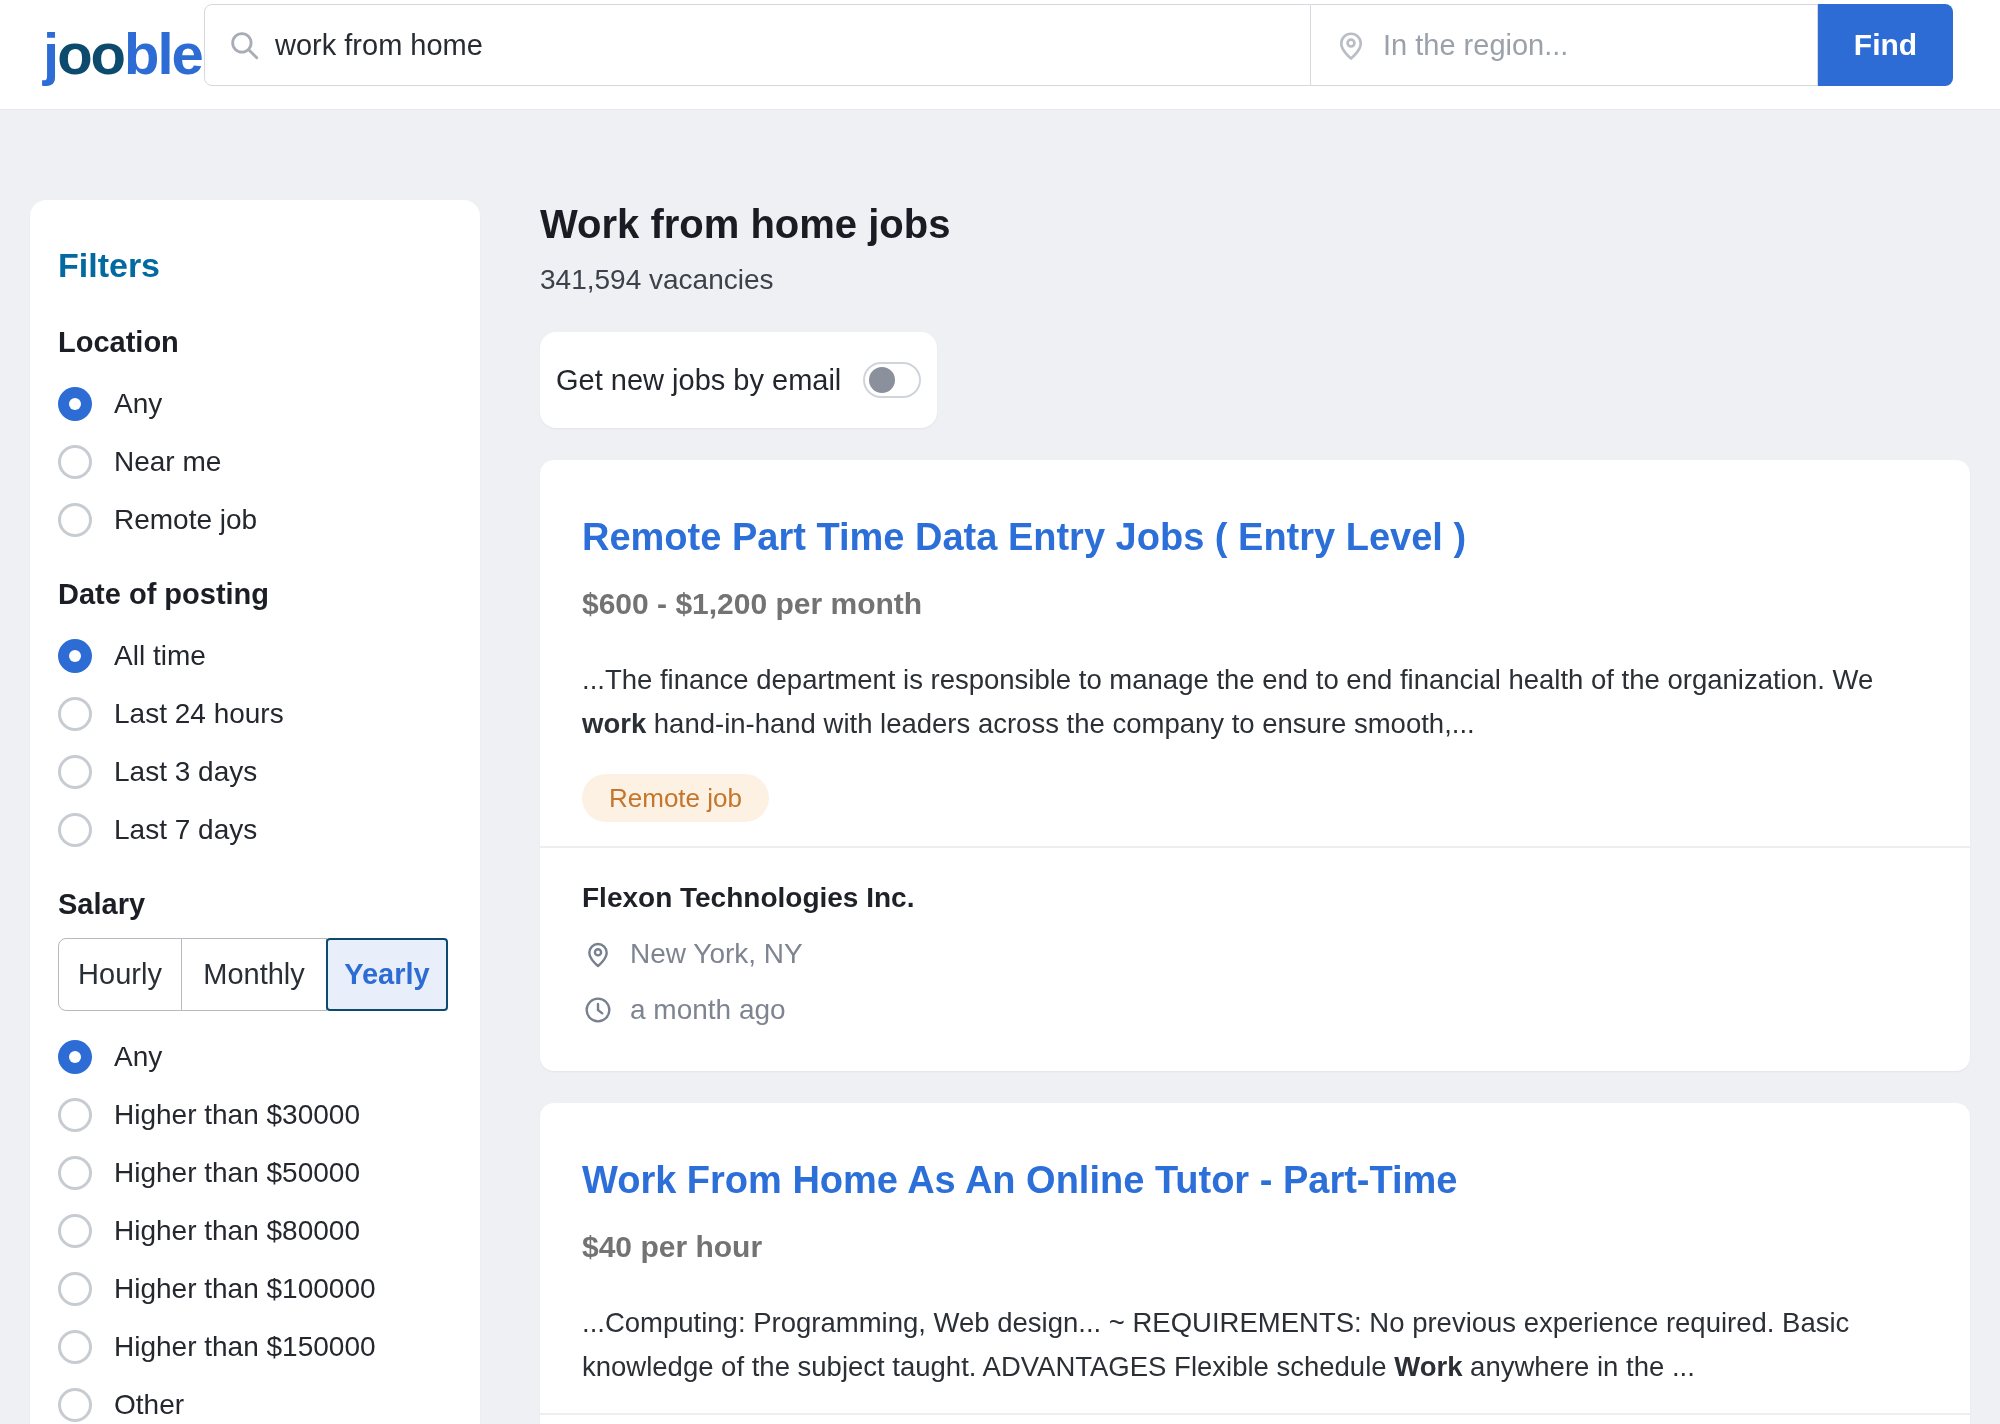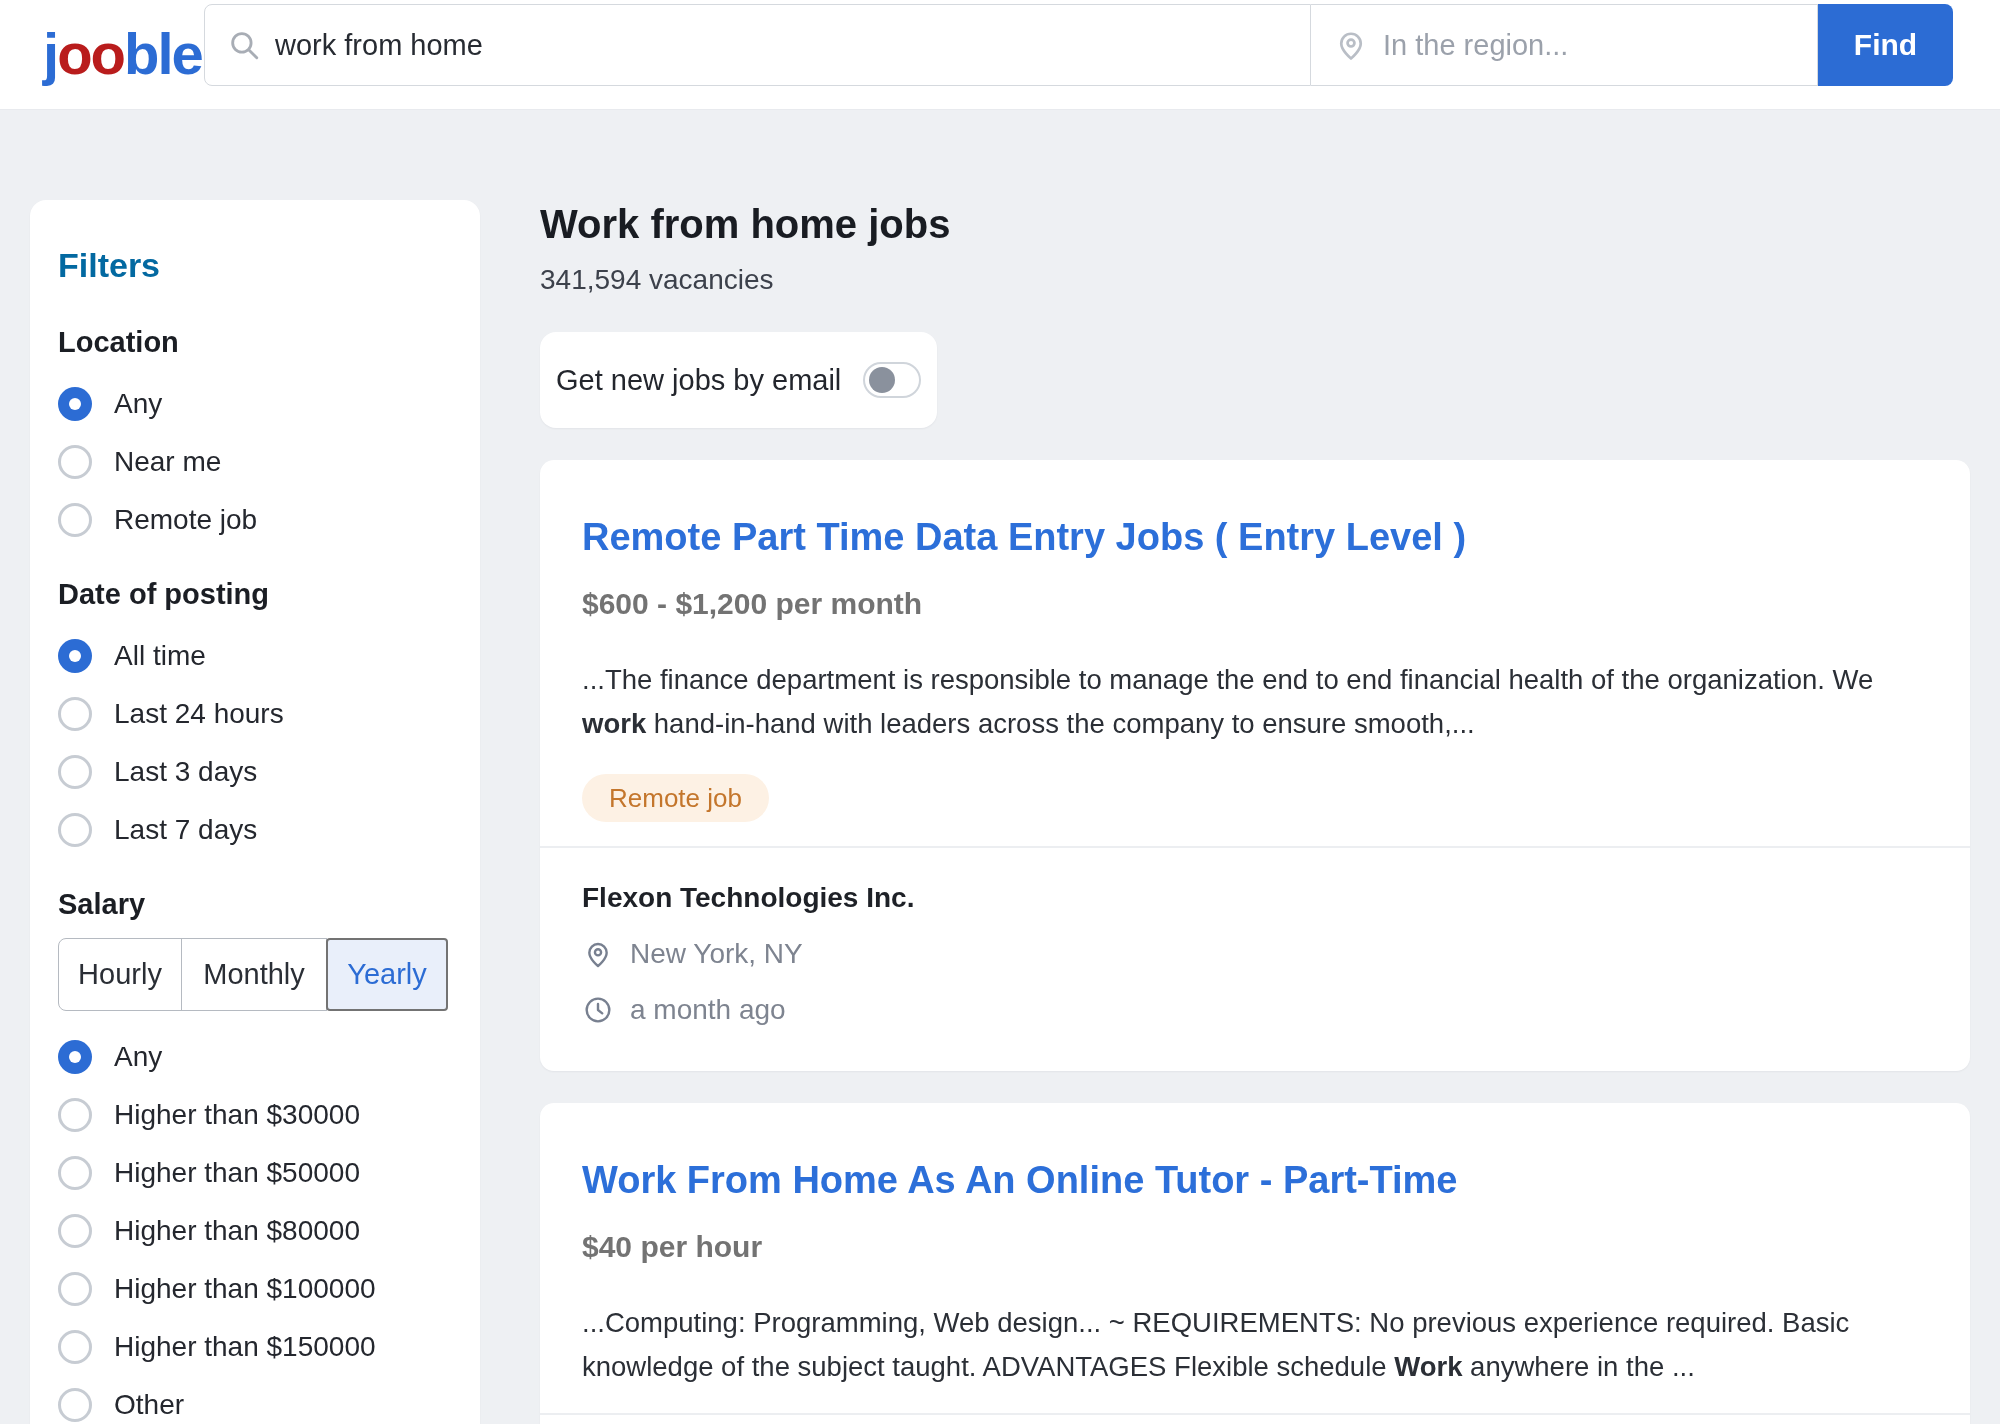--- a/index.html
+++ b/index.html
@@ -12,21 +12,21 @@
   
   .header {
     position:absolute; top:0; left:0; width:2000px; height:110px;
     background:#ffffff; border-bottom:1px solid #e8eaee;
   }
   .logo {
     position:absolute; left:43px; top:22px;
     font-size:58px; font-weight:700; letter-spacing:-2px; line-height:64px;
   }
   .logo .lb { color:#2c6cd4; }
-  .logo .lg { color:#b91c1c; }
+  .logo .lg { color:#0c4a6e; }
 
   .search-group {
     position:absolute; left:204px; top:4px; width:1749px; height:82px;
     display:flex;
   }
   .search-box {
     flex:1 1 auto; height:82px; background:#fff;
     border:1px solid #d5d9de; border-radius:8px 0 0 8px;
     display:flex; align-items:center; padding:0 20px 0 22px; gap:14px;
   }
@@ -75,21 +75,21 @@
   .segmented { display:flex; margin-top:16px; position:relative; }
   .seg {
     height:73px; background:#fff; border:1px solid #b5bac1; color:#2a2e35;
     font-size:29px; font-family:inherit; cursor:pointer; position:relative;
   }
   .seg + .seg { margin-left:-1px; }
   .seg.hourly { width:124px; border-radius:8px 0 0 8px; }
   .seg.monthly { width:146px; }
   .seg.yearly { width:122px; border-radius:4px; }
   .seg.active {
-    background:#e9effa; border:2px solid #737373; color:#2c6cd4; z-index:1;
+    background:#e9effa; border:2px solid #0c4a6e; color:#2c6cd4; z-index:1;font-weight:bold;
   }
   .segmented + .radio-group { margin-top:26px; }
 
   
   .main { position:absolute; left:540px; top:200px; width:1430px; }
   .page-title { font-size:40px; font-weight:700; color:#191c22; line-height:48px; }
   .vacancies { font-size:28px; color:#3c414b; line-height:36px; margin-top:14px; }
 
   .email-card {
     margin-top:34px; background:#fff; border-radius:16px; height:96px;

